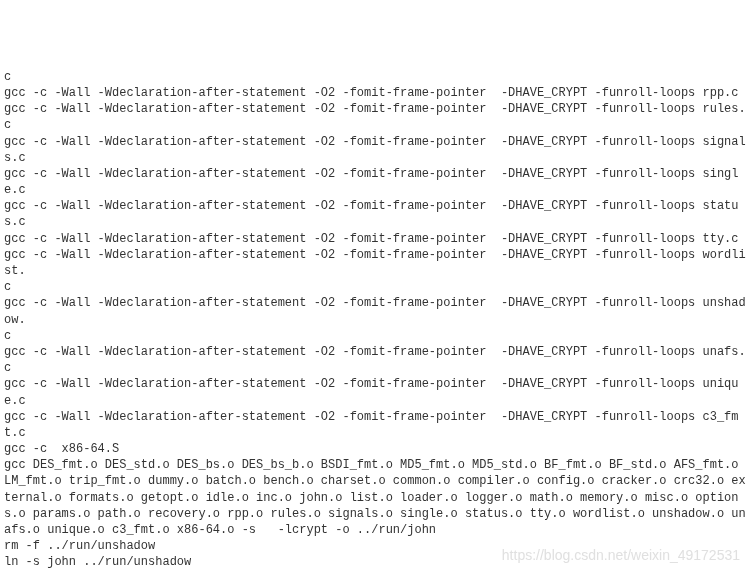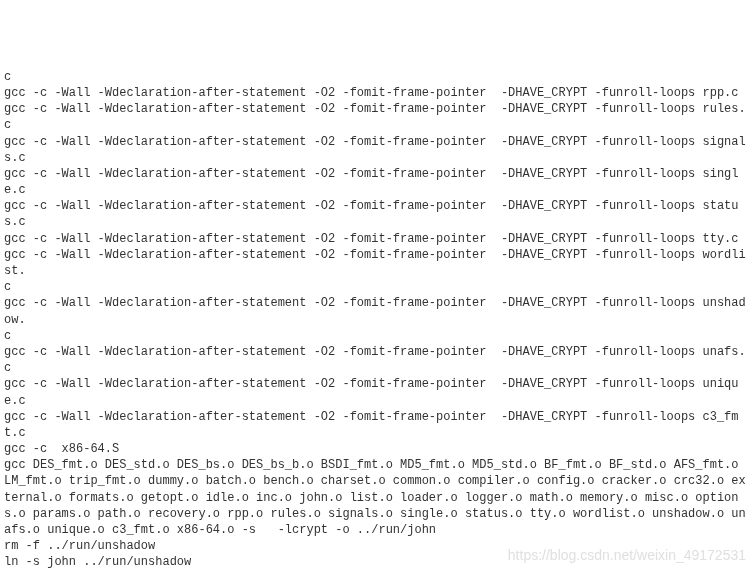--- a/index.html
+++ b/index.html
@@ -11,21 +11,21 @@
     line-height: 1.35;
     color: #333333;
     width: 756px;
     box-sizing: border-box;
     white-space: pre-wrap;
     word-break: break-all;
   }
   .line { display: block; }
   .watermark {
     position: absolute;
-    right: 10px;
+    right: 16px;
     bottom: 8px;
     color: #e0e0e0;
     font-family: Arial, sans-serif;
     font-size: 14px;
     pointer-events: none;
   }
 </style>
 </head>
 <body>
 

